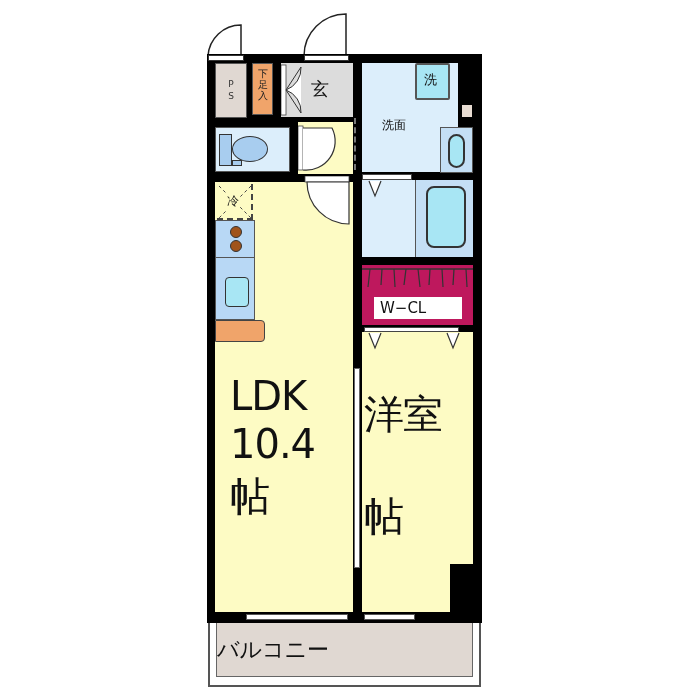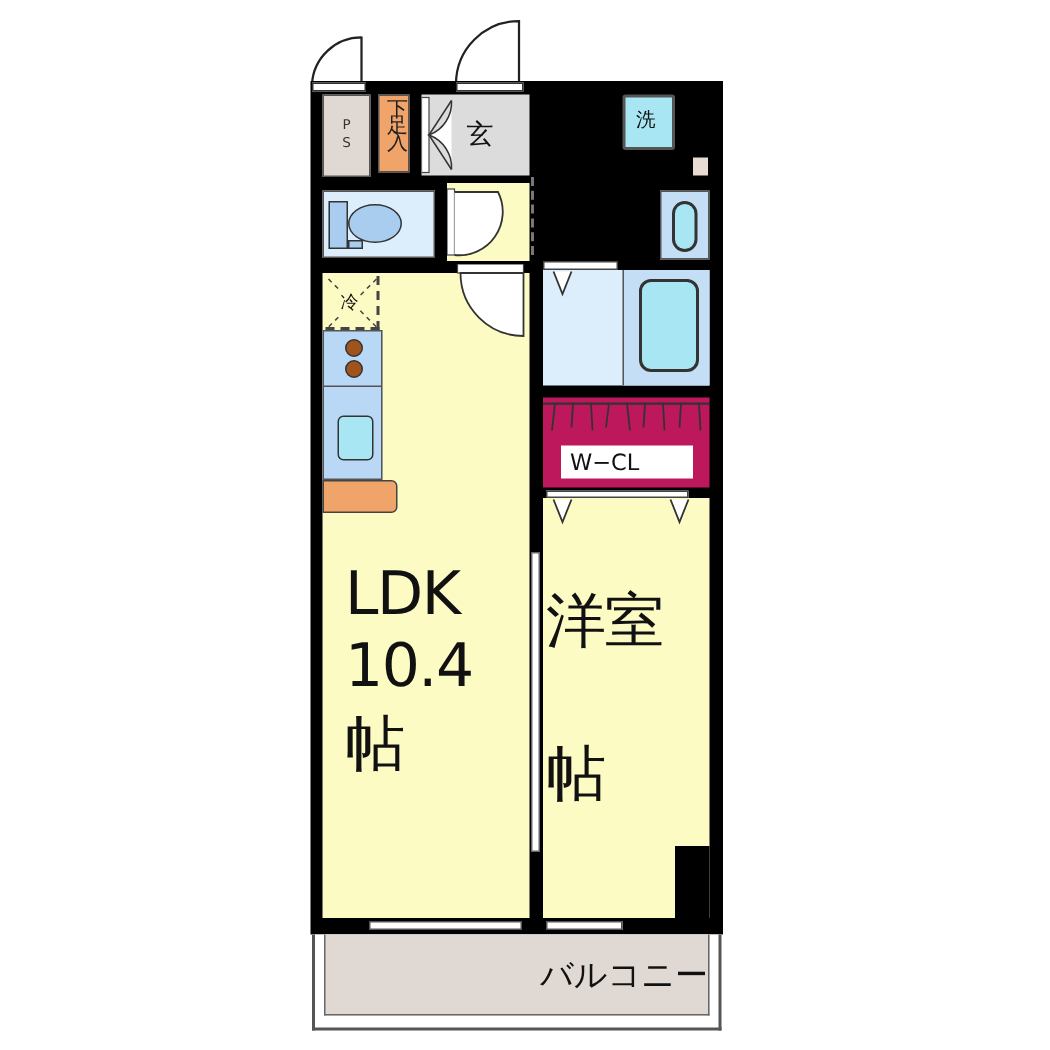--- a/index.html
+++ b/index.html
@@ -24,32 +24,35 @@
   <div class="wall" style="left:207px;top:54px;width:275px;height:569px;"></div>
 
   <div class="abs" style="left:208px;top:55px;width:36px;height:6px;background:#fff;border:1px solid #333;"></div>
   <div class="abs" style="left:304px;top:55px;width:45px;height:6px;background:#fff;border:1px solid #333;"></div>
 
   <div class="abs" style="left:215px;top:63px;width:32px;height:55px;background:#e0d8d2;border:1px solid #555;">
     <div style="position:absolute;left:0;right:0;top:14px;text-align:center;font-size:9px;line-height:12px;color:#333;word-break:break-all;width:8px;margin:0 auto;">PS</div>
   </div>
 
   <div class="abs" style="left:252px;top:63px;width:21px;height:52px;background:#f0a46a;border:1px solid #555;">
-    <div style="position:absolute;left:5px;top:4px;width:10px;font-size:14px;line-height:11px;color:#222;word-break:break-all;">下足入</div>
+    <div style="position:absolute;left:5px;top:4px;width:10px;font-size:10px;line-height:11px;color:#222;word-break:break-all;">下足入</div>
   </div>
 
   <div class="abs" style="left:281px;top:63px;width:72px;height:54px;background:#dcdcdc;">
     <svg class="abs" style="left:0;top:0;width:26px;height:54px;" viewBox="0 0 26 54">
       <rect x="0" y="2" width="5" height="50" fill="#fff" stroke="#444" stroke-width="0.8"></rect>
       <path d="M5 27 L20 4 M5 27 L20 50" stroke="#333" stroke-width="1" fill="none"></path>
       <path d="M20 4 A 23 23 0 0 1 5 27 A 23 23 0 0 1 20 50" fill="#fff" stroke="#333" stroke-width="1"></path>
     </svg>
     <div class="room-label" style="left:30px;top:14px;font-size:18px;">玄</div>
   </div>
 
+  <div class="abs" style="left:362px;top:63px;width:96px;height:109px;background:#dceefb;">
+    <div class="room-label" style="left:20px;top:54px;font-size:12px;">洗面</div>
+  </div>
 
   <div class="abs" style="left:415px;top:63px;width:35px;height:37px;background:#a8e6f4;border:2px solid #555;border-radius:2px;">
     <div class="room-label" style="left:7px;top:6px;font-size:13px;">洗</div>
   </div>
 
   <div class="abs" style="left:440px;top:127px;width:33px;height:46px;background:#c4dff5;border:1px solid #555;">
     <div class="abs" style="left:7px;top:6px;width:17px;height:34px;background:#a8e6f4;border:2px solid #333;border-radius:9px;"></div>
   </div>
   <div class="abs" style="left:462px;top:105px;width:10px;height:12px;background:#e8dcd2;"></div>
 
@@ -136,17 +139,17 @@
     <div class="abs" style="left:88px;top:232px;width:23px;height:48px;background:#000;"></div>
   </div>
 
   <div class="abs" style="left:354px;top:368px;width:6px;height:200px;background:#fff;border:1px solid #666;"></div>
 
   <div class="abs" style="left:246px;top:614px;width:102px;height:6px;background:#fff;border:1px solid #555;"></div>
   <div class="abs" style="left:364px;top:614px;width:51px;height:6px;background:#fff;border:1px solid #555;"></div>
 
   <div class="abs" style="left:208px;top:623px;width:273px;height:64px;background:#fff;border:2px solid #555;border-top:none;">
     <div class="abs" style="left:6px;top:0;width:257px;height:54px;background:#e0d8d2;border:1px solid #666;border-top:none;">
-      <div class="room-label" style="left:0;right:0;top:12px;text-align:right;font-size:22px;margin-left:18px;">バルコニー</div>
+      <div class="room-label" style="left:0;right:0;top:12px;text-align:left;font-size:22px;">バルコニー</div>
     </div>
   </div>
 
 </div>
 
 </body></html>

